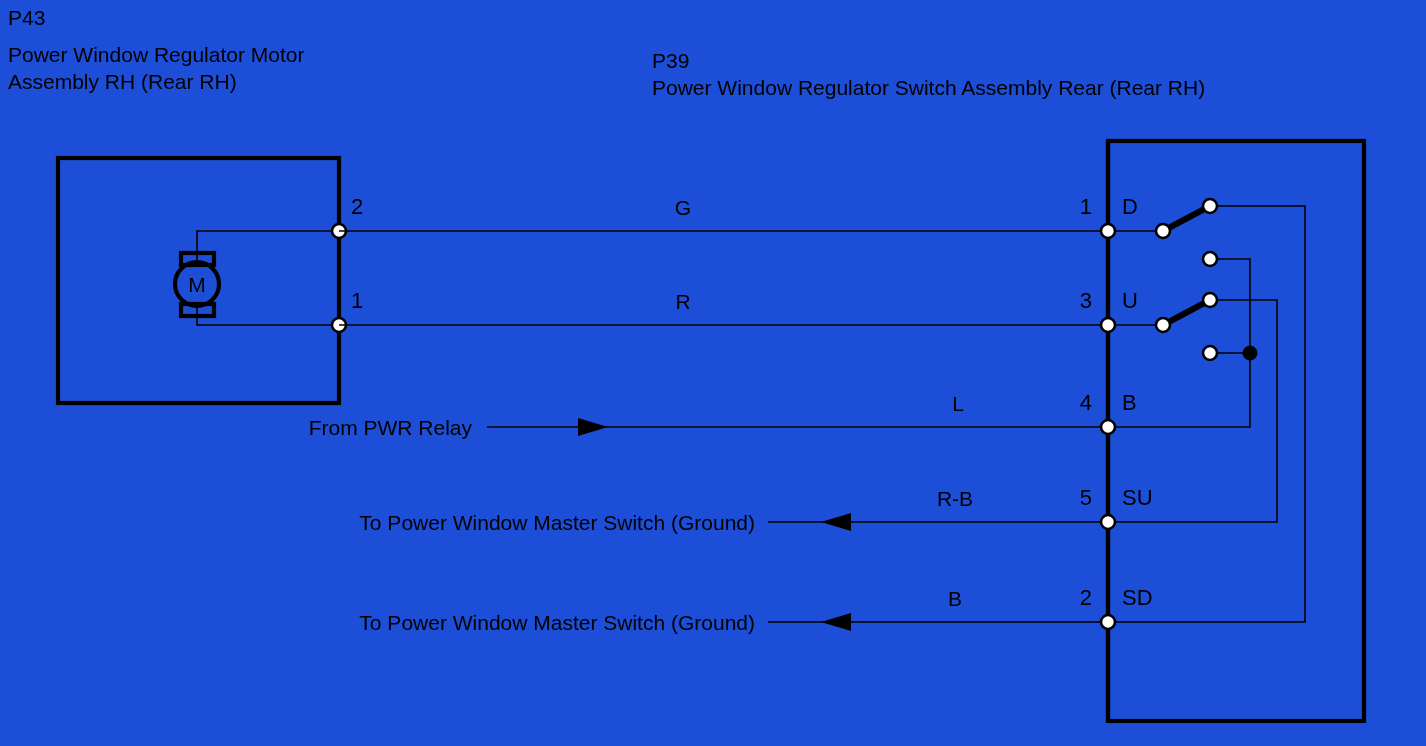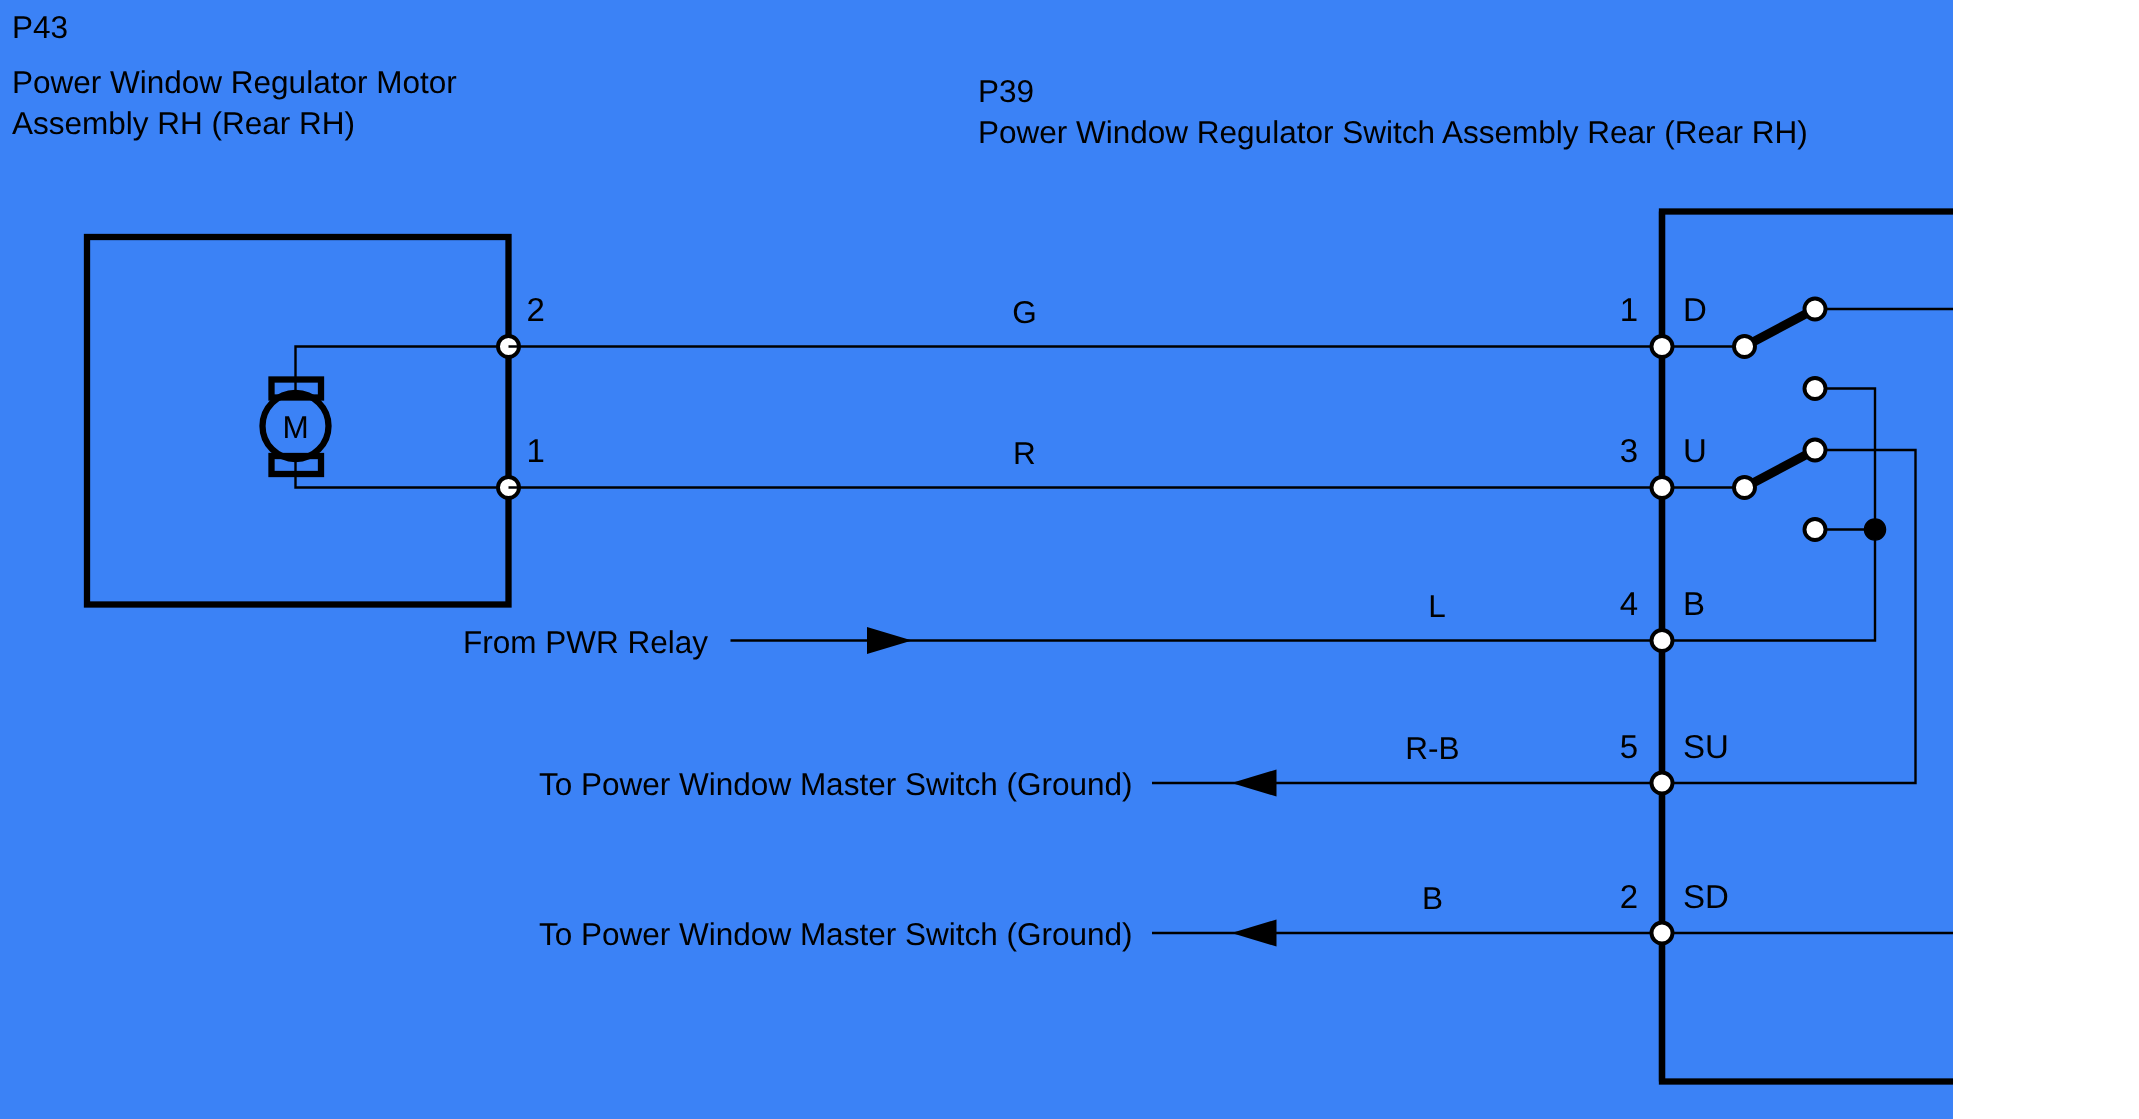--- a/index.html
+++ b/index.html
@@ -6,23 +6,23 @@
     margin: 0;
     padding: 0;
     background: #ffffff;
   }
   body {
     font-family: "Liberation Sans", sans-serif;
     color: #000000;
   }
   #diagram-root {
     position: relative;
-    width: 1302px;
+    width: 1426px;
     height: 746px;
-    background: #3b82f6;
+    background: #1d4ed8;
     overflow: hidden;
   }
   #wiring-svg {
     position: absolute;
     left: 0;
     top: 0;
     width: 1426px;
     height: 746px;
   }
   text {

